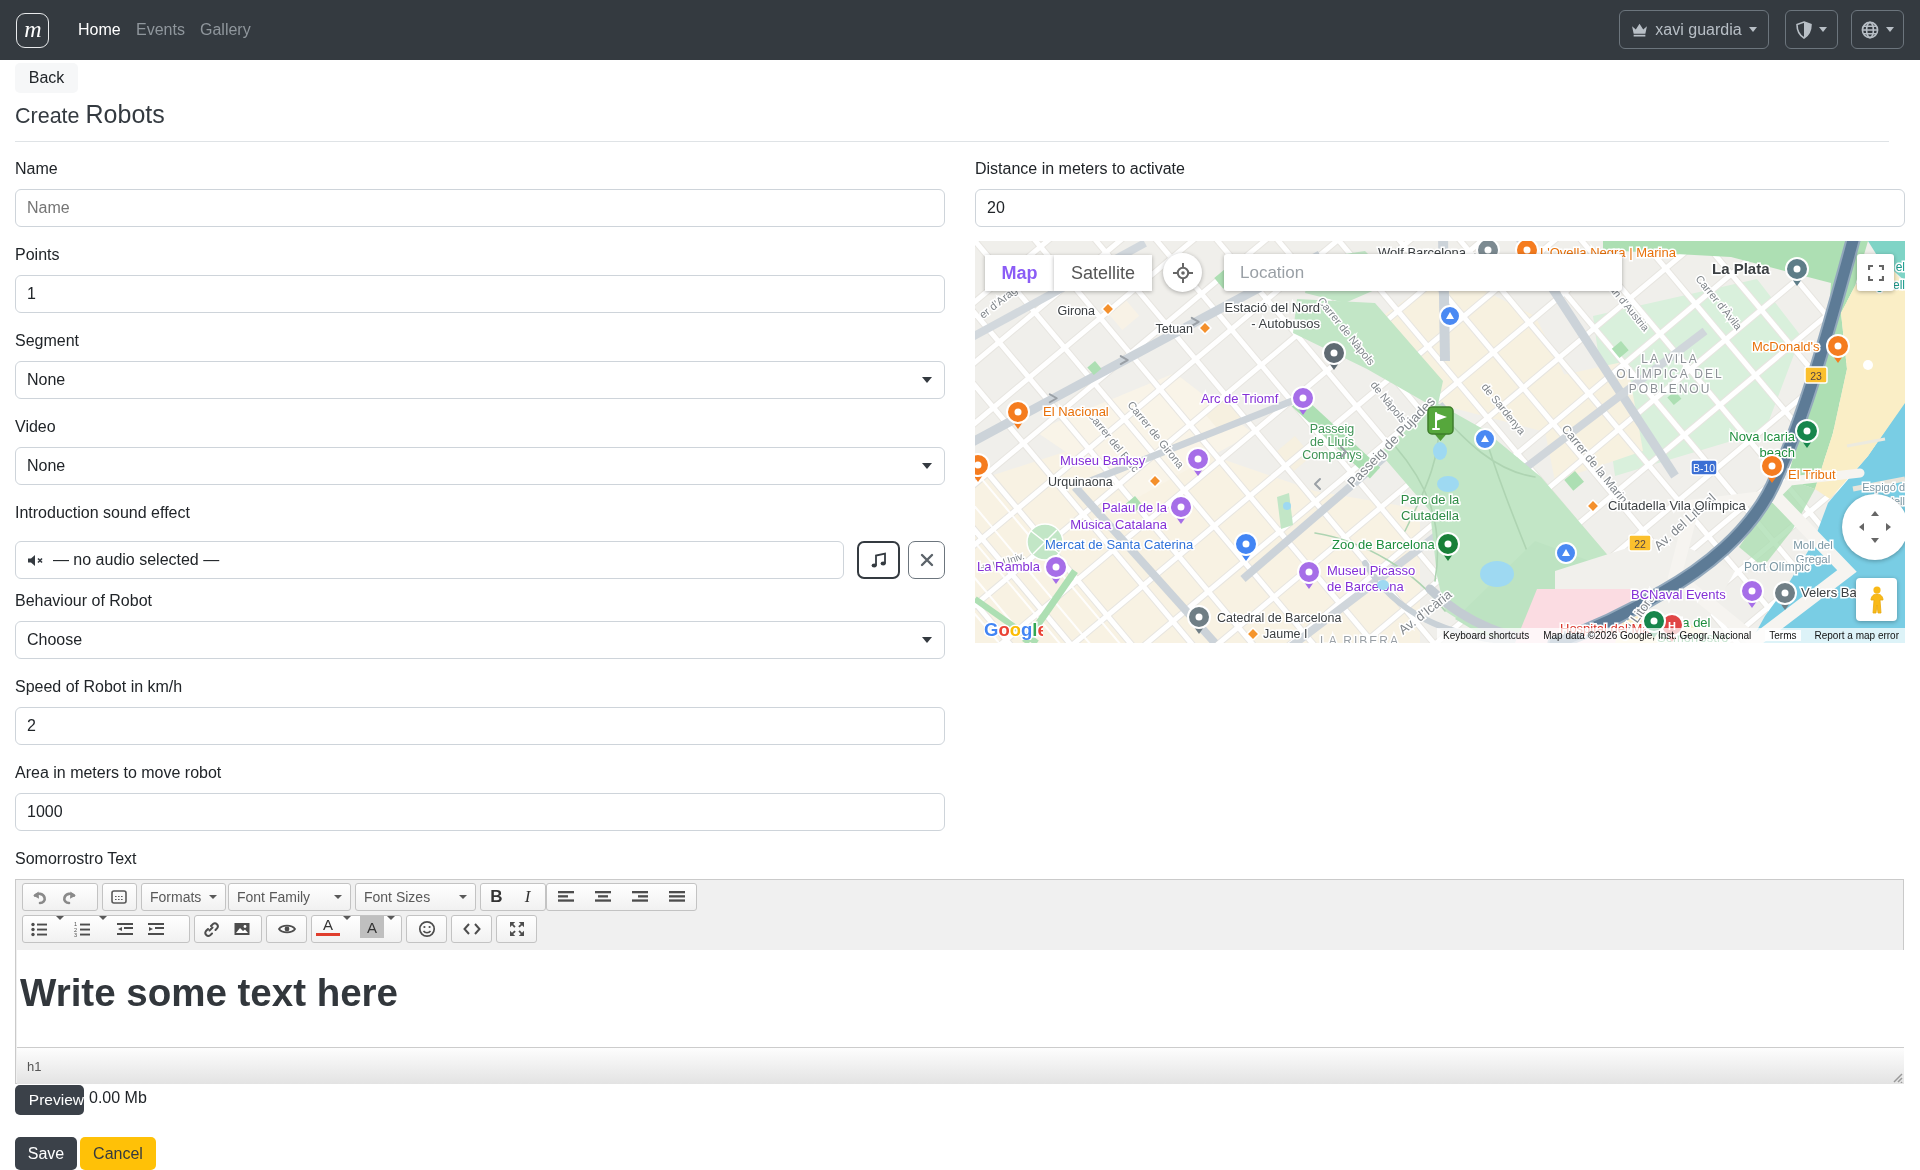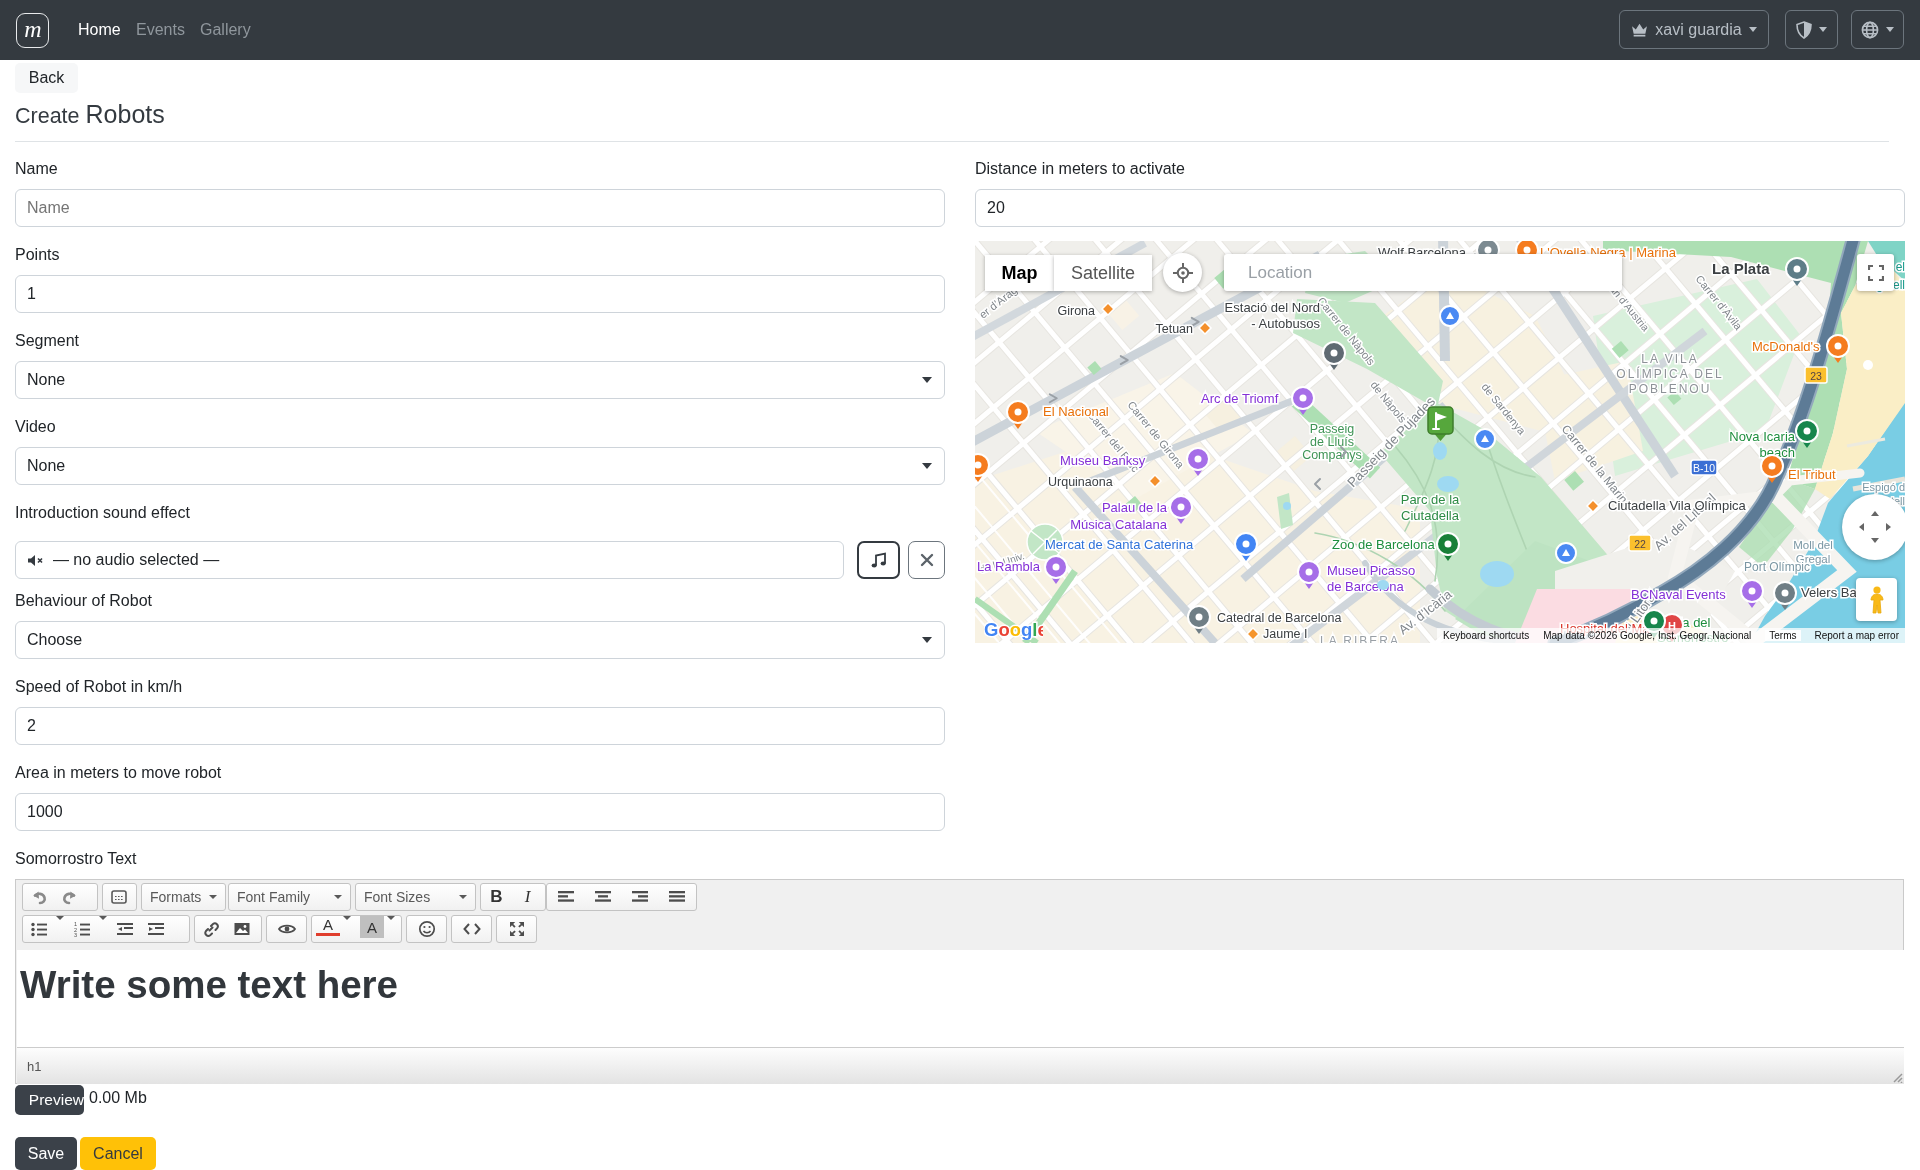--- a/index.html
+++ b/index.html
@@ -32,21 +32,21 @@
 .map{position:absolute;left:975px;top:241px;width:930px;height:402px;overflow:hidden;background:#f0efeb}
 .gbtn{position:absolute;background:#fff;box-shadow:0 1px 4px rgba(0,0,0,.3);font-family:inherit}
 .editor{position:absolute;left:15px;top:879px;width:1889px;height:205px;border:1px solid #cacaca;background:#f0f0f0}
 .tbar{position:absolute;left:1px;top:1px;width:1887px;height:68px}
 .tgrp{position:absolute;height:28px;border:1px solid #c3c3c3;border-radius:3px;background:linear-gradient(#fff,#f1f1f1);
   display:flex;align-items:flex-start}
 .tbtn{width:31px;height:26px;display:flex;align-items:center;justify-content:center;color:#595959}
 .tsel{font-size:14px;color:#595959;display:flex;align-items:center;padding:0 8px;gap:8px;height:26px}
 .tcaret{width:0;height:0;border-left:4px solid transparent;border-right:4px solid transparent;border-top:4.5px solid #595959}
 .content{position:absolute;left:1px;top:70px;width:1887px;height:97px;background:#fff}
-.content .h1{font-size:38.5px;font-weight:bold;color:#32373c;padding:13px 0 0 3px;letter-spacing:0}
+.content .h1{font-size:38.5px;font-weight:bold;color:#32373c;padding:21px 0 0 3px;letter-spacing:0}
 .sbar{position:absolute;left:1px;top:167px;width:1887px;height:37px;background:linear-gradient(#fdfdfd,#e3e3e3);
   border-top:1px solid #ccc;font-size:13px;color:#555;line-height:37px;padding-left:10px}
 .preview{position:absolute;left:15px;top:1085px;width:69px;height:30px;background:#3b4149;color:#fff;
   border:0;border-radius:5px;font-size:15.5px;font-family:inherit;text-align:right;line-height:30px}
 .mb{position:absolute;left:89px;top:1089px;font-size:16px;color:#212529}
 .save{position:absolute;left:15px;top:1137px;width:62px;height:33px;background:#3b4149;color:#fff;
   border:0;border-radius:5px;font-size:16px;font-family:inherit;text-align:center;line-height:33px}
 .cancel{position:absolute;left:80px;top:1137px;width:76px;height:33px;background:#ffc107;color:#343a40;
   border:0;border-radius:5px;font-size:16px;font-family:inherit;text-align:center;line-height:33px}
 </style></head>
@@ -545,30 +545,30 @@
 <ellipse cx="522" cy="333" rx="17" ry="13" fill="#9ed9f2"></ellipse>
 <ellipse cx="408" cy="344" rx="6" ry="5" fill="#9ed9f2"></ellipse>
 <ellipse cx="312" cy="265" rx="4" ry="4" fill="#9ed9f2"></ellipse>
 <g>
 <path d="M465.5 200 l-6 -7 h12 z" fill="#4e9a35"></path>
 <rect x="453" y="166" width="25" height="27" rx="4" fill="#56a73c" stroke="#3e7d2b" stroke-width="1.5"></rect>
 <path d="M461 172 v16 M458 188 h6" stroke="#fff" stroke-width="2" stroke-linecap="round" fill="none"></path>
 <path d="M461 172 l11 4 l-11 4 z" fill="#fff"></path>
 </g>
 </svg>
-<div class="gbtn" style="left:10px;top:13.5px;width:69px;height:36px;font-size:18px;color:#000000;text-align:center;line-height:36px;font-weight:bold">Map</div>
+<div class="gbtn" style="left:10px;top:13.5px;width:69px;height:36px;font-size:18px;color:#8b5cf6;text-align:center;line-height:36px;font-weight:bold">Map</div>
 <div class="gbtn" style="left:79px;top:13.5px;width:98px;height:36px;font-size:18px;color:#565656;text-align:center;line-height:36px">Satellite</div>
 <div class="gbtn" style="left:188px;top:12px;width:39px;height:39px;border-radius:50%;display:flex;align-items:center;justify-content:center">
       <svg width="22" height="22" viewBox="0 0 22 22">
         <circle cx="11" cy="11" r="5.2" fill="none" stroke="#666" stroke-width="2"></circle>
         <circle cx="11" cy="11" r="1.8" fill="#666"></circle>
         <path d="M11 1 v4 M11 17 v4 M1 11 h4 M17 11 h4" stroke="#666" stroke-width="2"></path>
       </svg>
     </div>
-<div class="gbtn" style="left:249px;top:13px;width:398px;height:37px;border-radius:3px;font-size:17px;color:#9aa0a6;line-height:37px;padding-left:24px">Location</div>
+<div class="gbtn" style="left:249px;top:13px;width:398px;height:37px;border-radius:3px;font-size:17px;color:#9aa0a6;line-height:37px;padding-left:16px">Location</div>
 <div class="gbtn" style="left:882px;top:13px;width:37px;height:37px;border-radius:3px;display:flex;align-items:center;justify-content:center">
       <svg width="16" height="16" viewBox="0 0 16 16" fill="none" stroke="#666" stroke-width="2.2">
         <path d="M1 5 V1 h4 M11 1 h4 v4 M15 11 v4 h-4 M5 15 H1 v-4"></path>
       </svg>
     </div>
 <div class="gbtn" style="left:867px;top:253px;width:66px;height:66px;border-radius:50%;display:flex;align-items:center;justify-content:center">
       <svg width="44" height="44" viewBox="0 0 44 44" fill="#666">
         <path d="M22 6 l4 5 h-8 Z"></path>
         <path d="M22 38 l-4 -5 h8 Z"></path>
         <path d="M6 22 l5 -4 v8 Z"></path>

